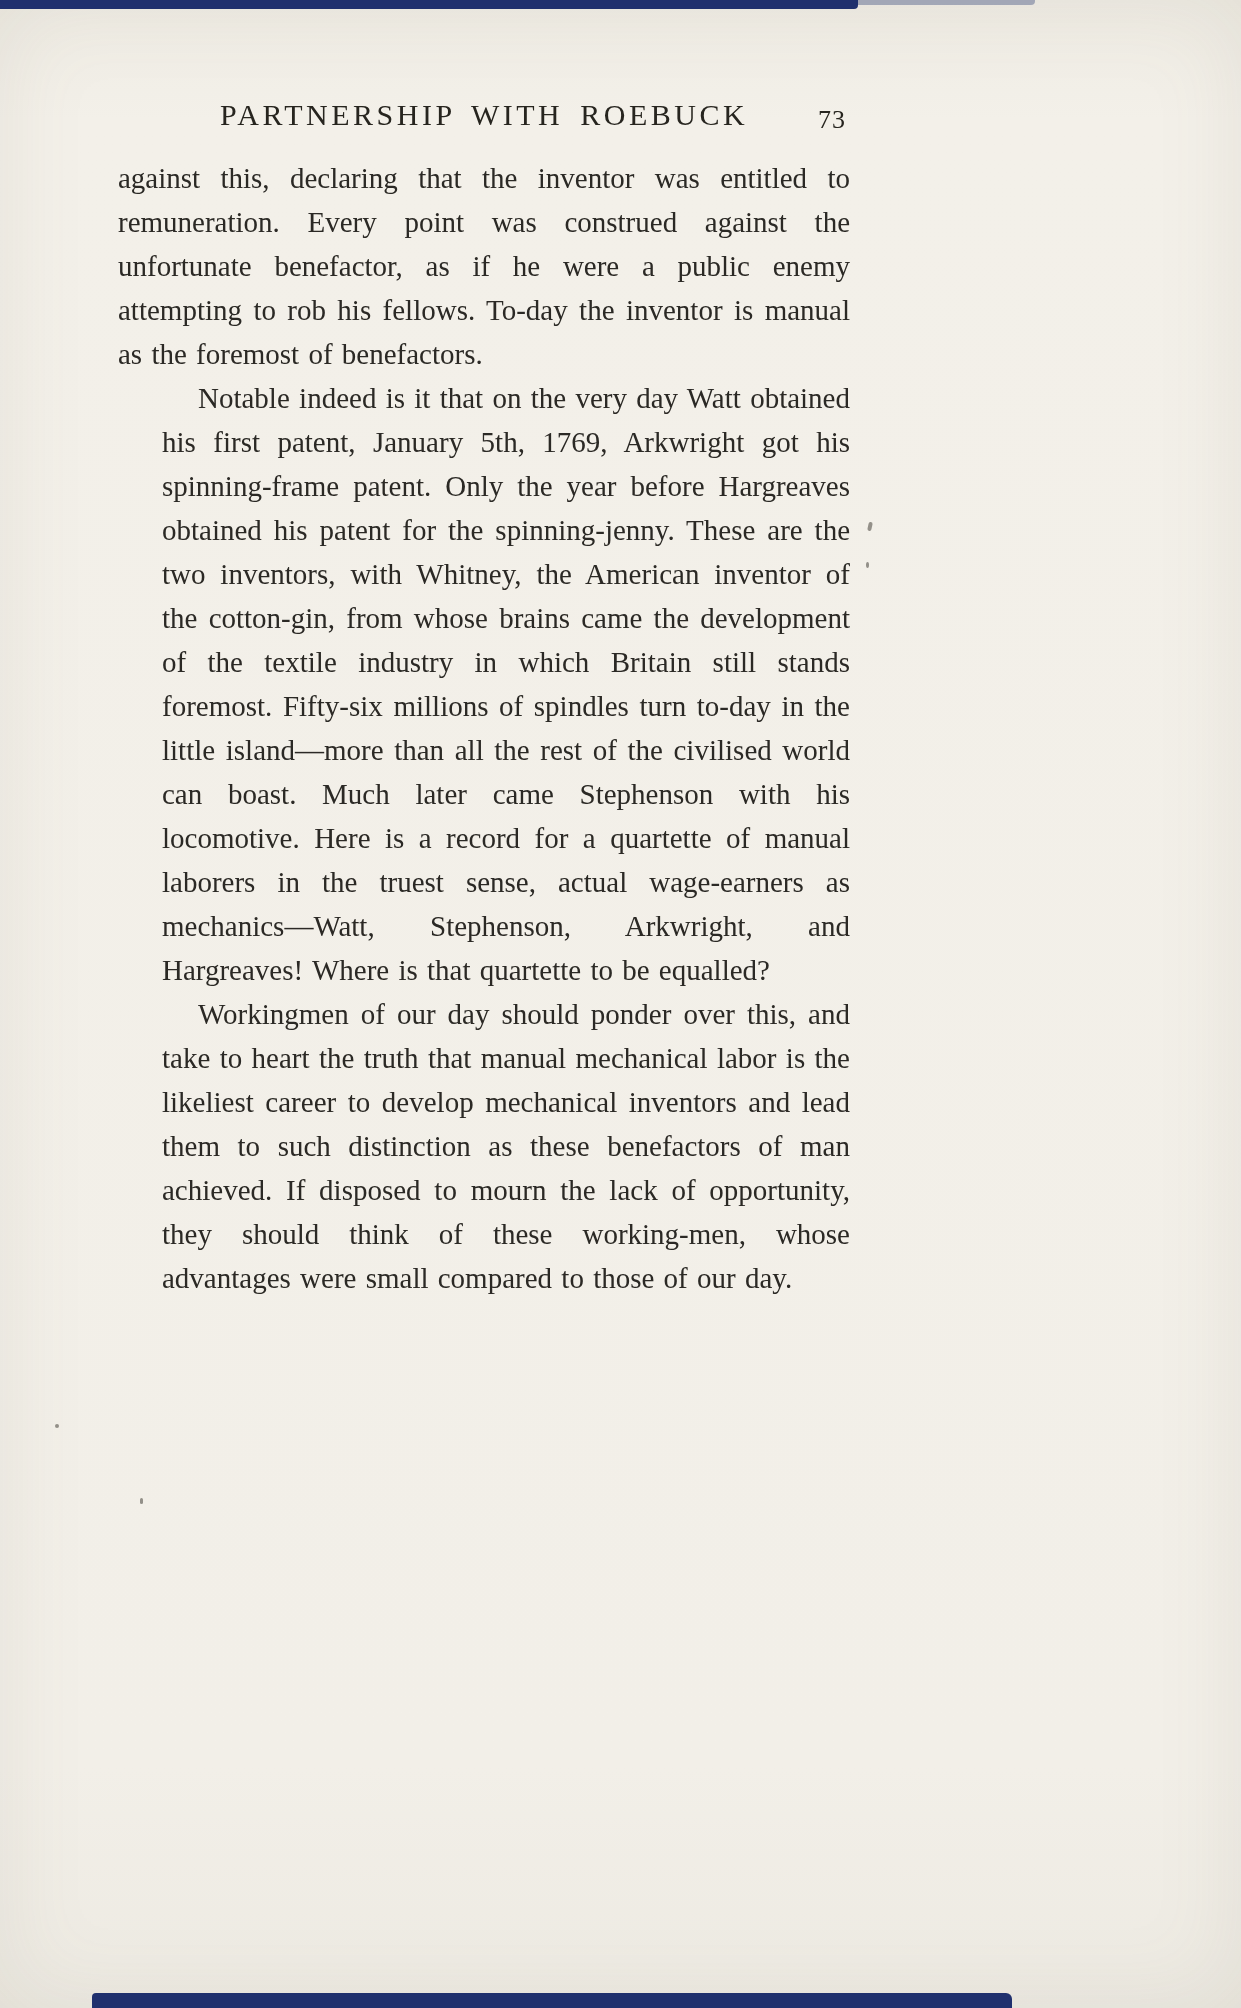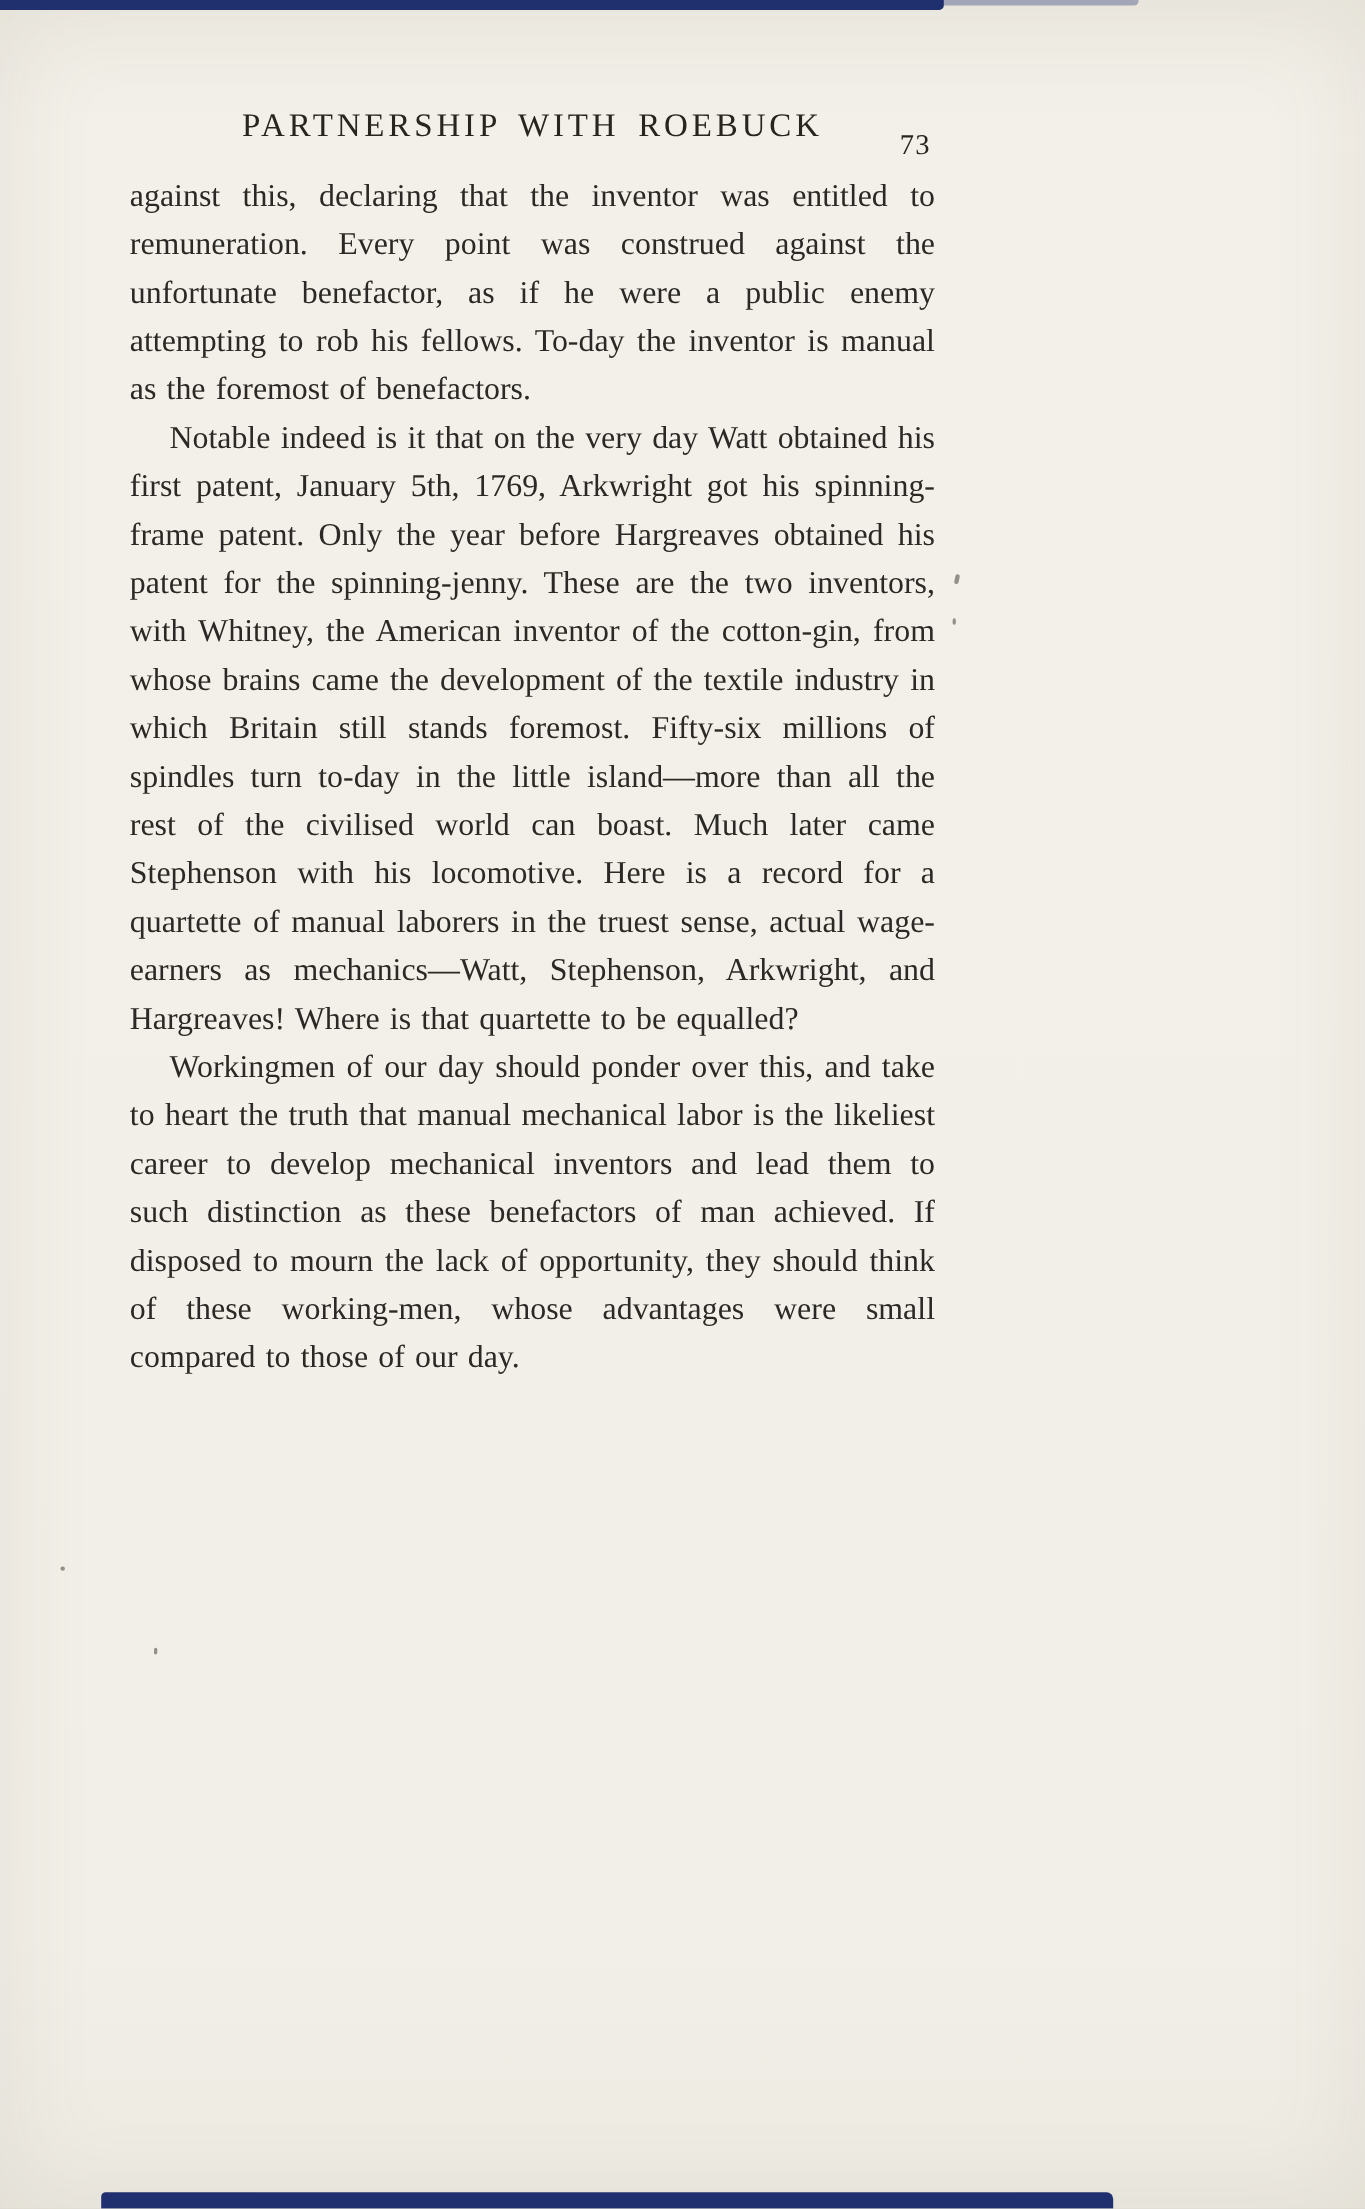--- a/index.html
+++ b/index.html
@@ -51,40 +51,41 @@
   .running-head .title {
     display: block;
     text-align: center;
     font-size: 30px;
     letter-spacing: 3.5px;
     word-spacing: 6px;
     color: #27251f;
   }
   .running-head .pageno {
     position: absolute;
-    right: 4px; top: 19px;
+    right: 4px; top: 7px;
     font-size: 26px;
     letter-spacing: 1px;
     color: #27251f;
   }
 
   .text-block {
     position: absolute;
     top: 156px; left: 118px;
     width: 732px;
     font-size: 29px;
     line-height: 44px;
     text-align: justify;
     word-spacing: 2px;
   }
   .text-block p {
     margin: 0;
   }
   .text-block p.indent {
     text-indent: 36px;
+    margin-left: 44px;
   }
 
   
   .speck {
     position: absolute;
     background: rgba(70,66,58,0.55);
     border-radius: 50%;
   }
   .speck.s1 { left: 868px; top: 522px; width: 4px; height: 9px; border-radius: 2px; transform: rotate(12deg); }
   .speck.s2 { left: 866px; top: 562px; width: 3px; height: 6px; }

